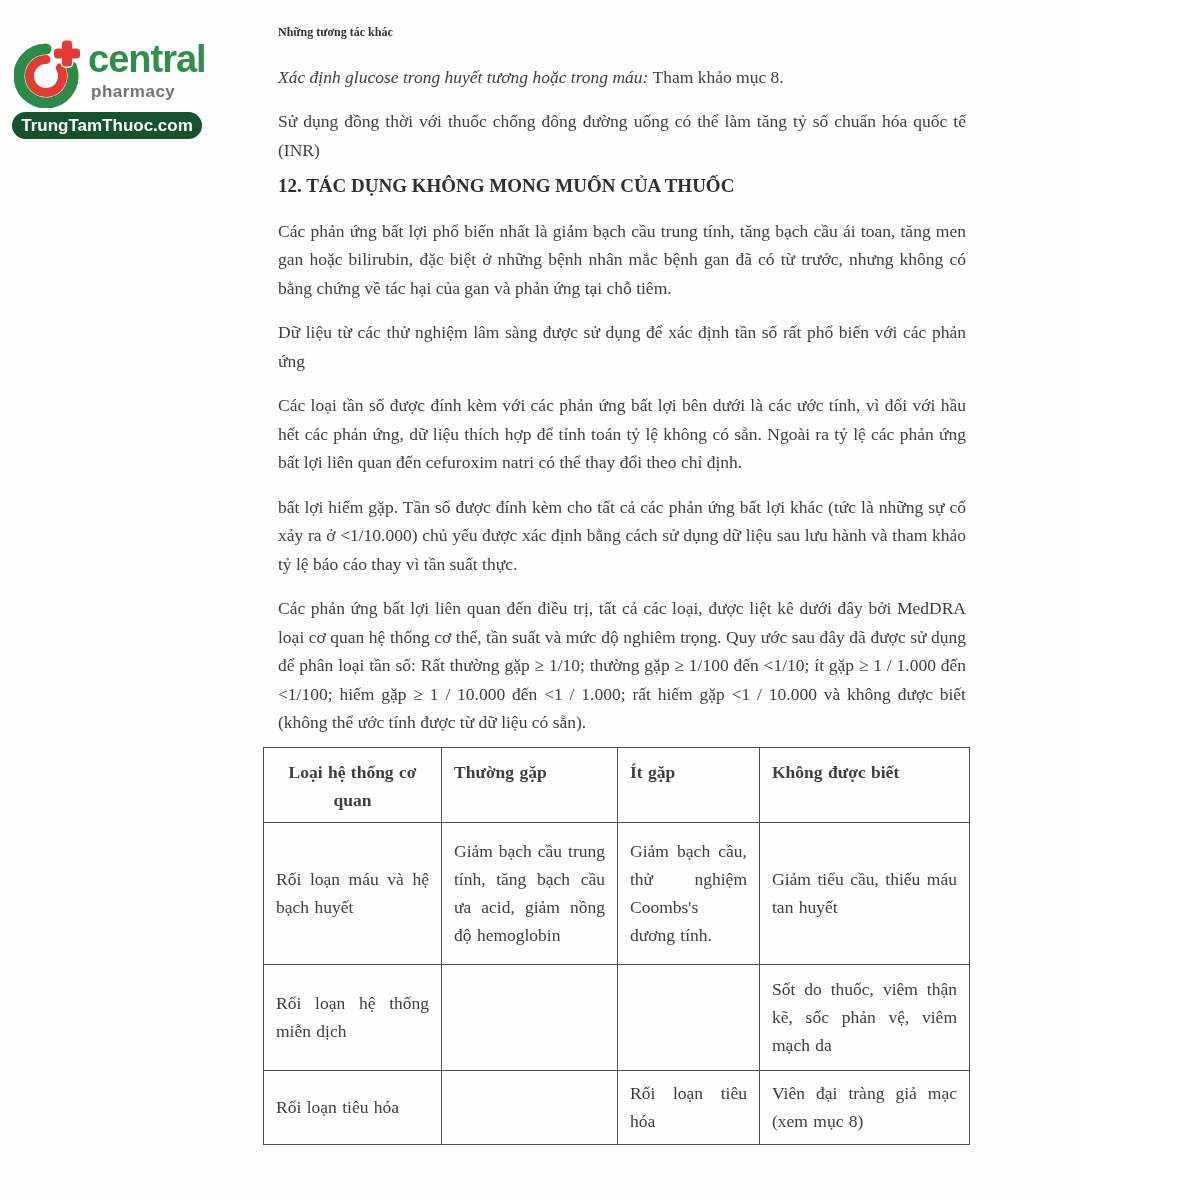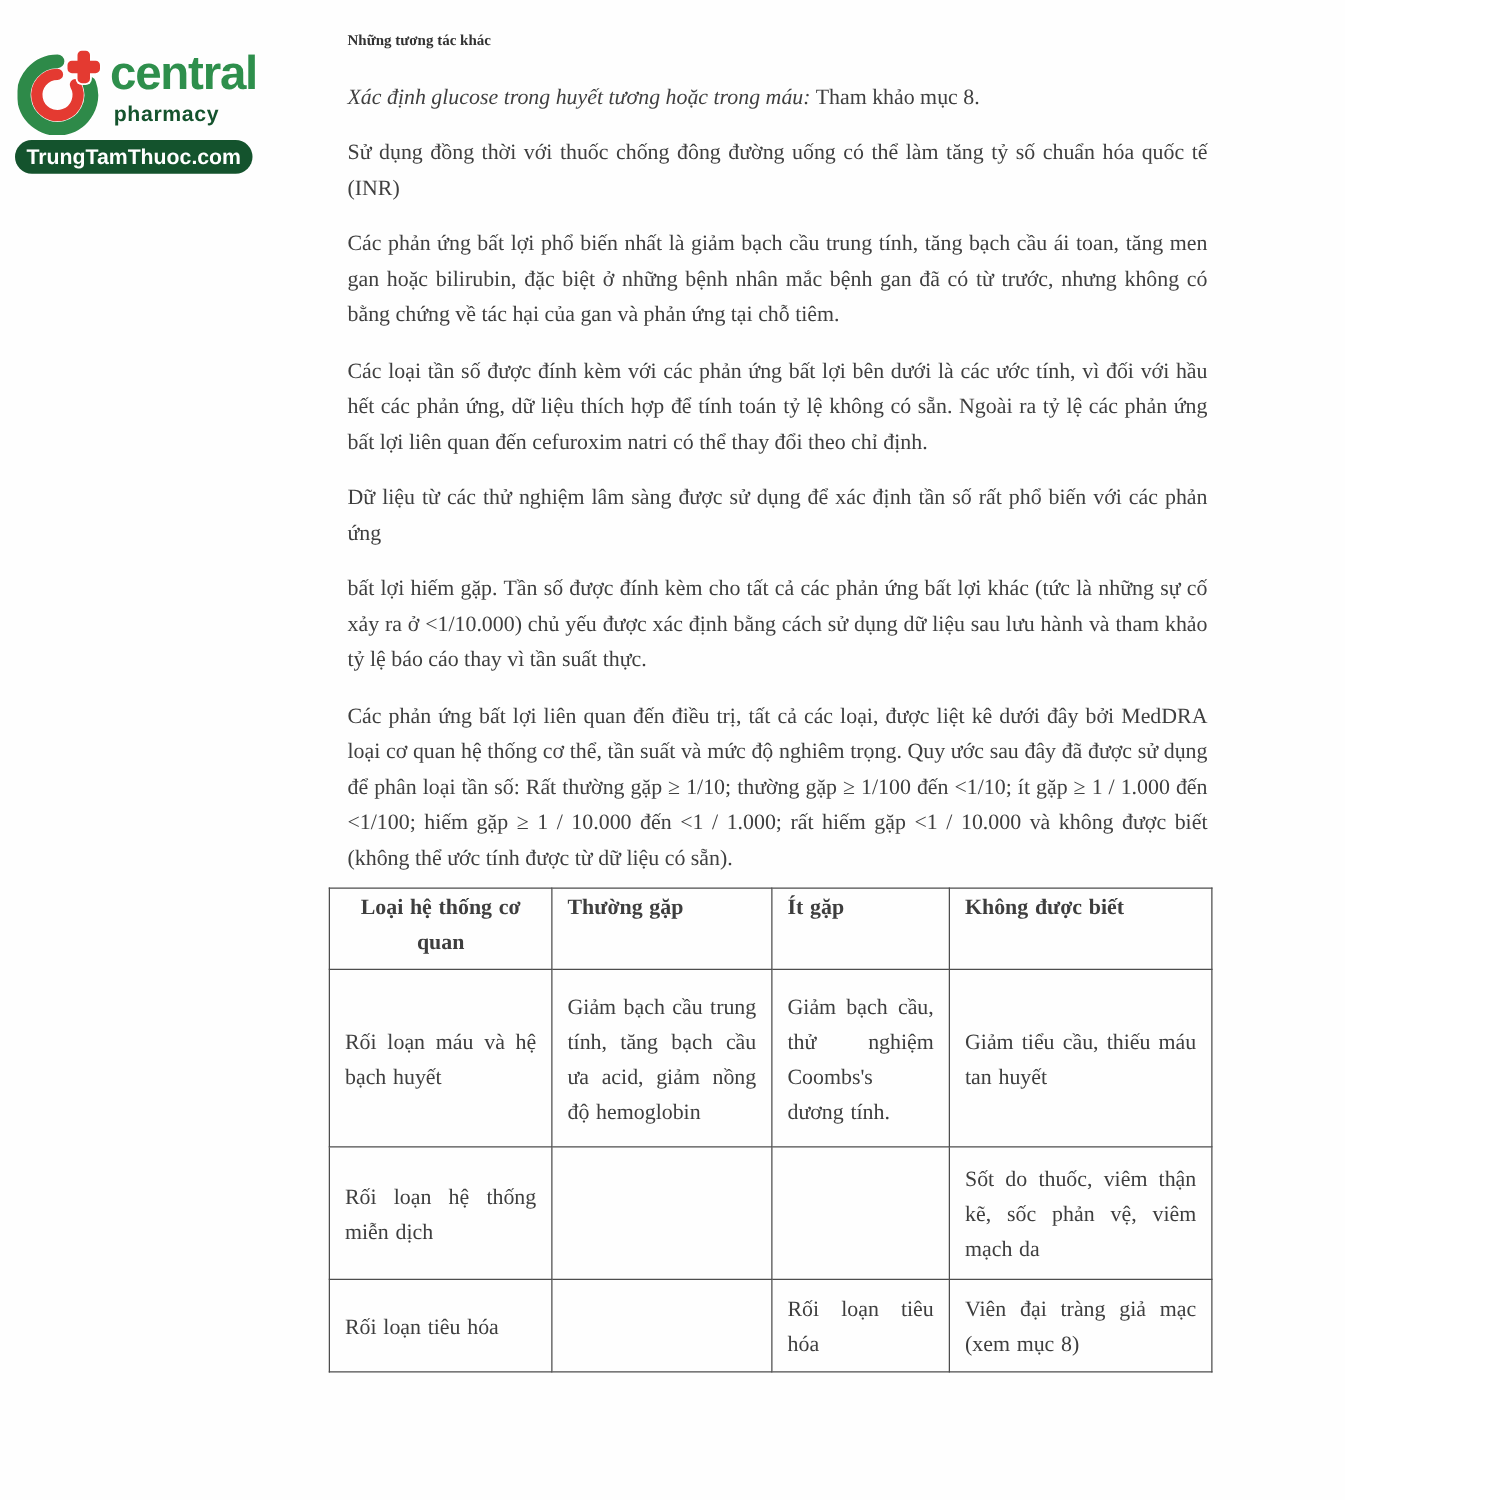--- a/index.html
+++ b/index.html
@@ -6,39 +6,39 @@
   html,body { width:1200px; height:1200px; background:#ffffff; }
   body { font-family:"Liberation Serif","DejaVu Serif",serif; color:#3e3e3e; }
   .page { position:relative; width:1076px; height:1200px; background:#fefefe; overflow:hidden; }
 
   
   .logo-wrap { position:absolute; left:12px; top:34px; width:196px; height:108px; }
   .logo-mark { position:absolute; left:2px; top:0; width:68px; height:74px; }
   .brand { position:absolute; left:76px; top:6px; font-family:"Liberation Sans","DejaVu Sans",sans-serif;
            font-weight:700; font-size:38px; line-height:1; color:#2e8f4c; letter-spacing:-1px; }
   .tagline { position:absolute; left:79px; top:48px; font-family:"Liberation Sans","DejaVu Sans",sans-serif;
-             font-weight:700; font-size:17px; color:#14532d; letter-spacing:0.5px; }
+             font-weight:700; font-size:17px; color:#737373; letter-spacing:0.5px; }
   .badge { position:absolute; left:0; top:78px; width:190px; height:27px; background:#14532d;
            border-radius:14px; display:flex; align-items:center; justify-content:center;
            font-family:"Liberation Sans","DejaVu Sans",sans-serif; font-weight:700; font-size:17px; color:#ffffff; }
 
   
   .content { position:absolute; left:278px; top:14px; width:688px; font-size:17.5px;
              line-height:28.5px; text-align:justify; color:#3f3f3f; }
   .sub-heading { font-size:12px; font-weight:700; color:#323232; margin:4px 0 8px; text-align:left; }
   .content p { margin:16px 0 8px; }
   .sec-heading { font-size:19px; font-weight:700; color:#2f2f2f; margin:8px 0 9px; text-align:left; }
   .it { font-style:italic; }
 
   
   table.adr { border-collapse:collapse; table-layout:fixed; width:706px; margin:10px 0 0 -15px;
               color:#3e3e3e; font-size:17.5px; }
   table.adr th, table.adr td { border:1.5px solid #4d4d4d; padding:8px 12px; line-height:28px;
               vertical-align:middle; text-align:justify; word-spacing:1px; }
-  table.adr th { font-weight:700; vertical-align:top; height:62px; text-align:left; padding-top:0; }
+  table.adr th { font-weight:700; vertical-align:top; height:62px; text-align:left; padding-top:10px; }
   table.adr th.c-organ { text-align:center; }
   col.w0{width:178px;} col.w1{width:176px;} col.w2{width:142px;} col.w3{width:210px;}
   tr.r-infect td { height:96px; }
   tr.r-blood td { height:142px; }
   tr.r-immune td { height:106px; }
   tr.r-digest td { height:74px; }
 </style>
 </head>
 <body>
 
@@ -59,24 +59,25 @@
   </div>
 
   <div class="content">
 
     <div class="sub-heading">Những tương tác khác</div>
 
     <p><span class="it">Xác định glucose trong huyết tương hoặc trong máu:</span><span> Tham khảo mục 8.</span></p>
 
     <p>Sử dụng đồng thời với thuốc chống đông đường uống có thể làm tăng tỷ số chuẩn hóa quốc tế (INR)</p>
 
+    <div class="sec-heading">12. TÁC DỤNG KHÔNG MONG MUỐN CỦA THUỐC</div>
 
     <p>Các phản ứng bất lợi phổ biến nhất là giảm bạch cầu trung tính, tăng bạch cầu ái toan, tăng men gan hoặc bilirubin, đặc biệt ở những bệnh nhân mắc bệnh gan đã có từ trước, nhưng không có bằng chứng về tác hại của gan và phản ứng tại chỗ tiêm.</p>
+    <p>Dữ liệu từ các thử nghiệm lâm sàng được sử dụng để xác định tần số rất phổ biến với các phản ứng</p>
     <p>Các loại tần số được đính kèm với các phản ứng bất lợi bên dưới là các ước tính, vì đối với hầu hết các phản ứng, dữ liệu thích hợp để tính toán tỷ lệ không có sẵn. Ngoài ra tỷ lệ các phản ứng bất lợi liên quan đến cefuroxim natri có thể thay đổi theo chỉ định.</p>
-    <p>Dữ liệu từ các thử nghiệm lâm sàng được sử dụng để xác định tần số rất phổ biến với các phản ứng</p>
     <p>bất lợi hiếm gặp. Tần số được đính kèm cho tất cả các phản ứng bất lợi khác (tức là những sự cố xảy ra ở &lt;1/10.000) chủ yếu được xác định bằng cách sử dụng dữ liệu sau lưu hành và tham khảo tỷ lệ báo cáo thay vì tần suất thực.</p>
     <p>Các phản ứng bất lợi liên quan đến điều trị, tất cả các loại, được liệt kê dưới đây bởi MedDRA loại cơ quan hệ thống cơ thể, tần suất và mức độ nghiêm trọng. Quy ước sau đây đã được sử dụng để phân loại tần số: Rất thường gặp ≥ 1/10; thường gặp ≥ 1/100 đến &lt;1/10; ít gặp ≥ 1 / 1.000 đến &lt;1/100; hiếm gặp ≥ 1 / 10.000 đến &lt;1 / 1.000; rất hiếm gặp &lt;1 / 10.000 và không được biết (không thể ước tính được từ dữ liệu có sẵn).</p>
 
     <table class="adr">
       <colgroup>
           <col class="w0">
           <col class="w1">
           <col class="w2">
           <col class="w3">
         </colgroup>

